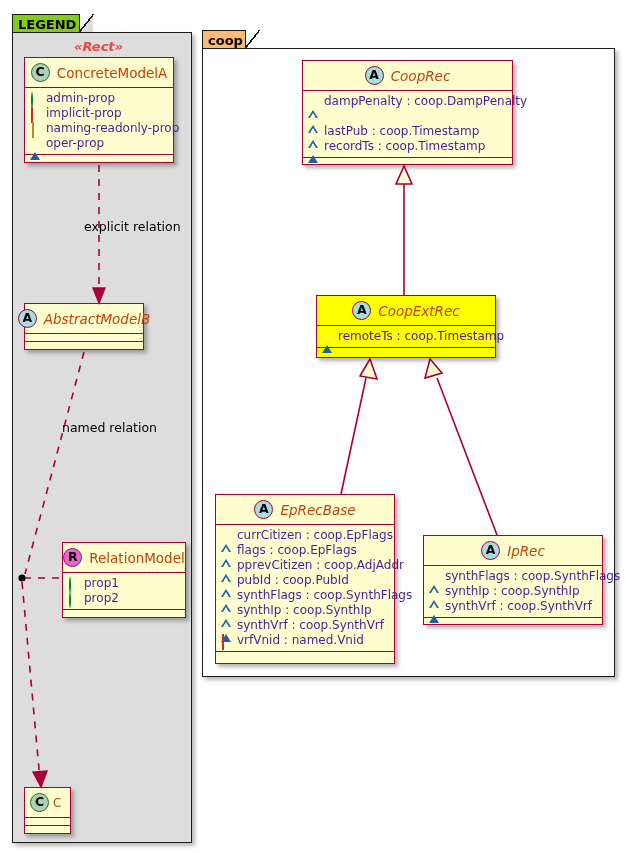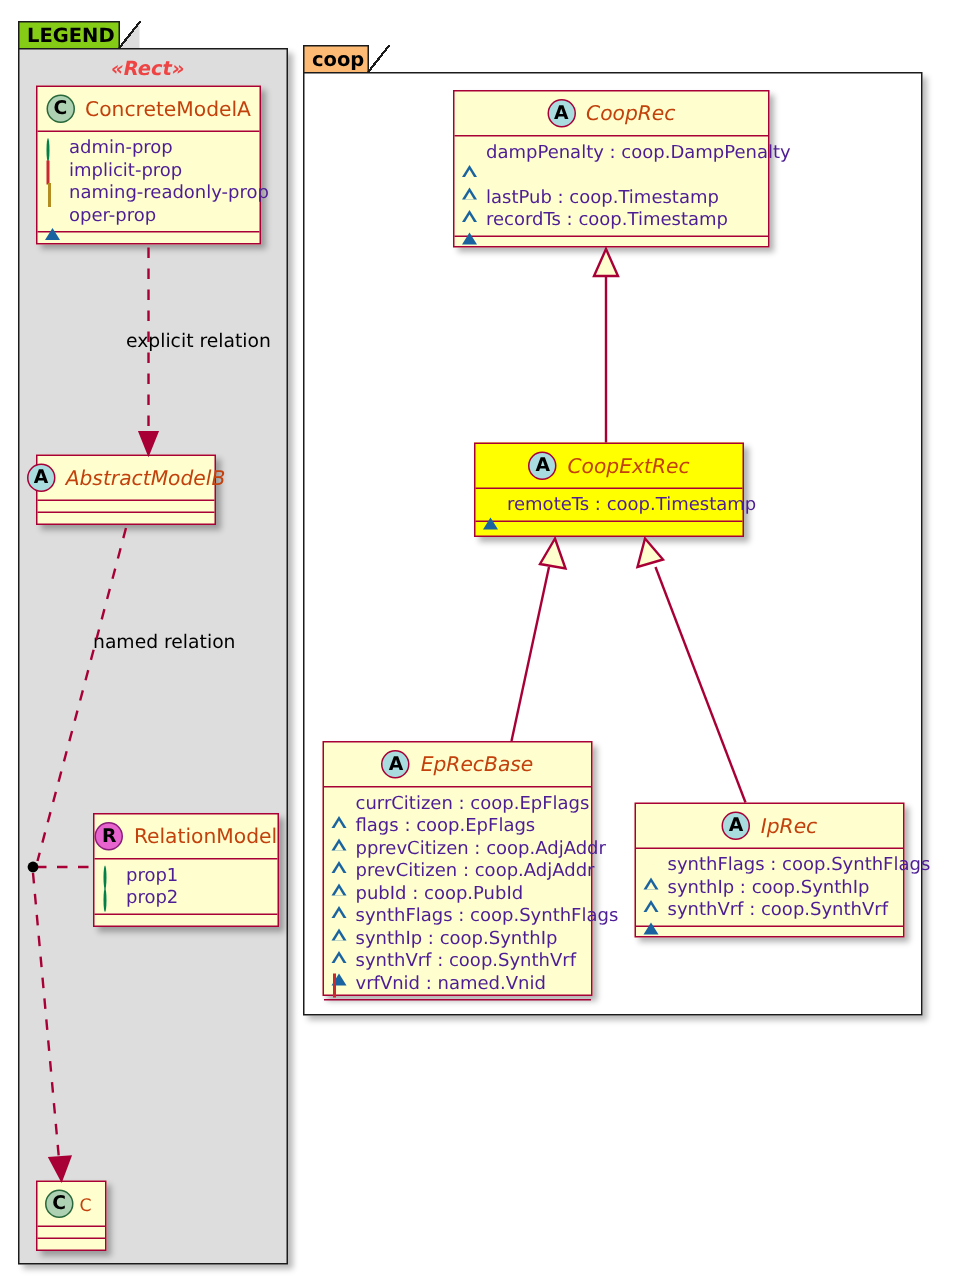--- a/index.html
+++ b/index.html
@@ -323,24 +323,20 @@
       <div class="attr">
         <span class="attr-icon"><span class="ic-triangle"></span></span>
         <span>flags : coop.EpFlags</span>
       </div>
       <div class="attr">
         <span class="attr-icon"><span class="ic-triangle"></span></span>
         <span>pprevCitizen : coop.AdjAddr</span>
       </div>
       <div class="attr">
         <span class="attr-icon"><span class="ic-triangle"></span></span>
-        <span>prevCitizen : coop.AdjAddr</span>
-      </div>
-      <div class="attr">
-        <span class="attr-icon"><span class="ic-triangle"></span></span>
         <span>pubId : coop.PubId</span>
       </div>
       <div class="attr">
         <span class="attr-icon"><span class="ic-triangle"></span></span>
         <span>synthFlags : coop.SynthFlags</span>
       </div>
       <div class="attr">
         <span class="attr-icon"><span class="ic-triangle"></span></span>
         <span>synthIp : coop.SynthIp</span>
       </div>

